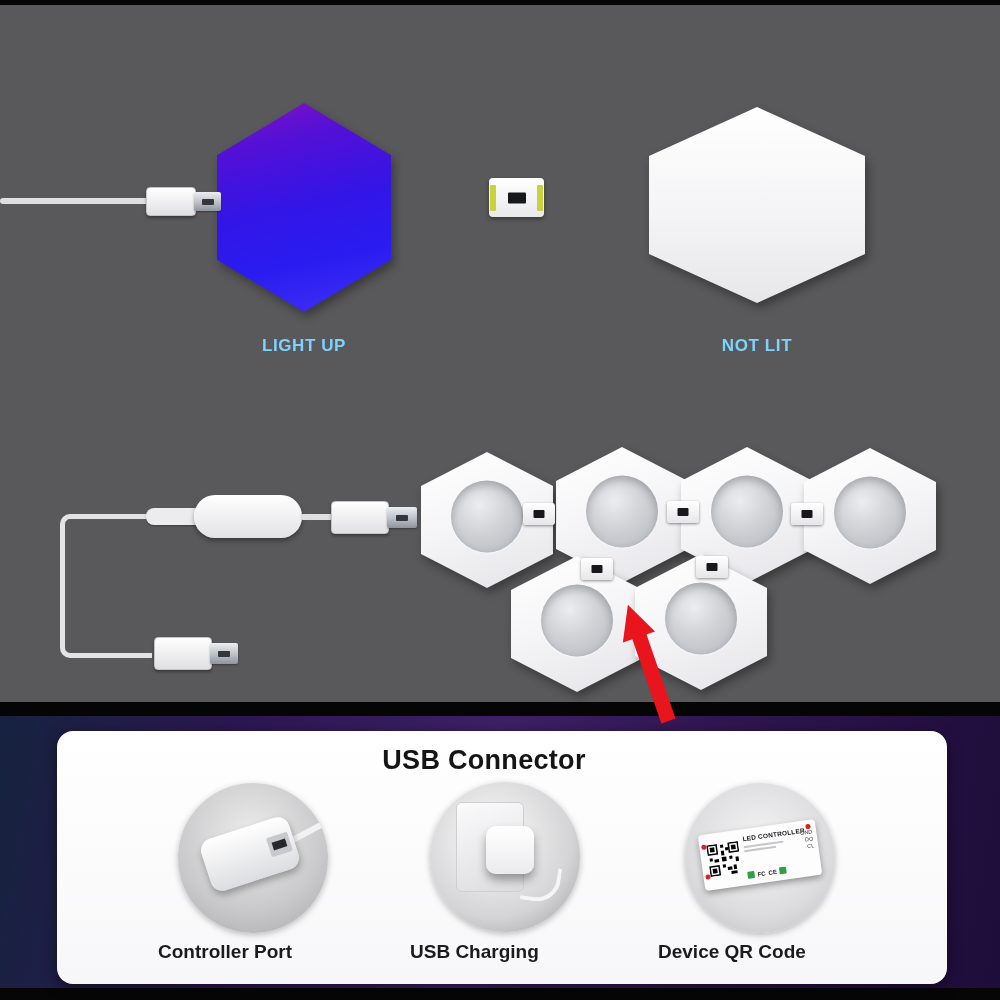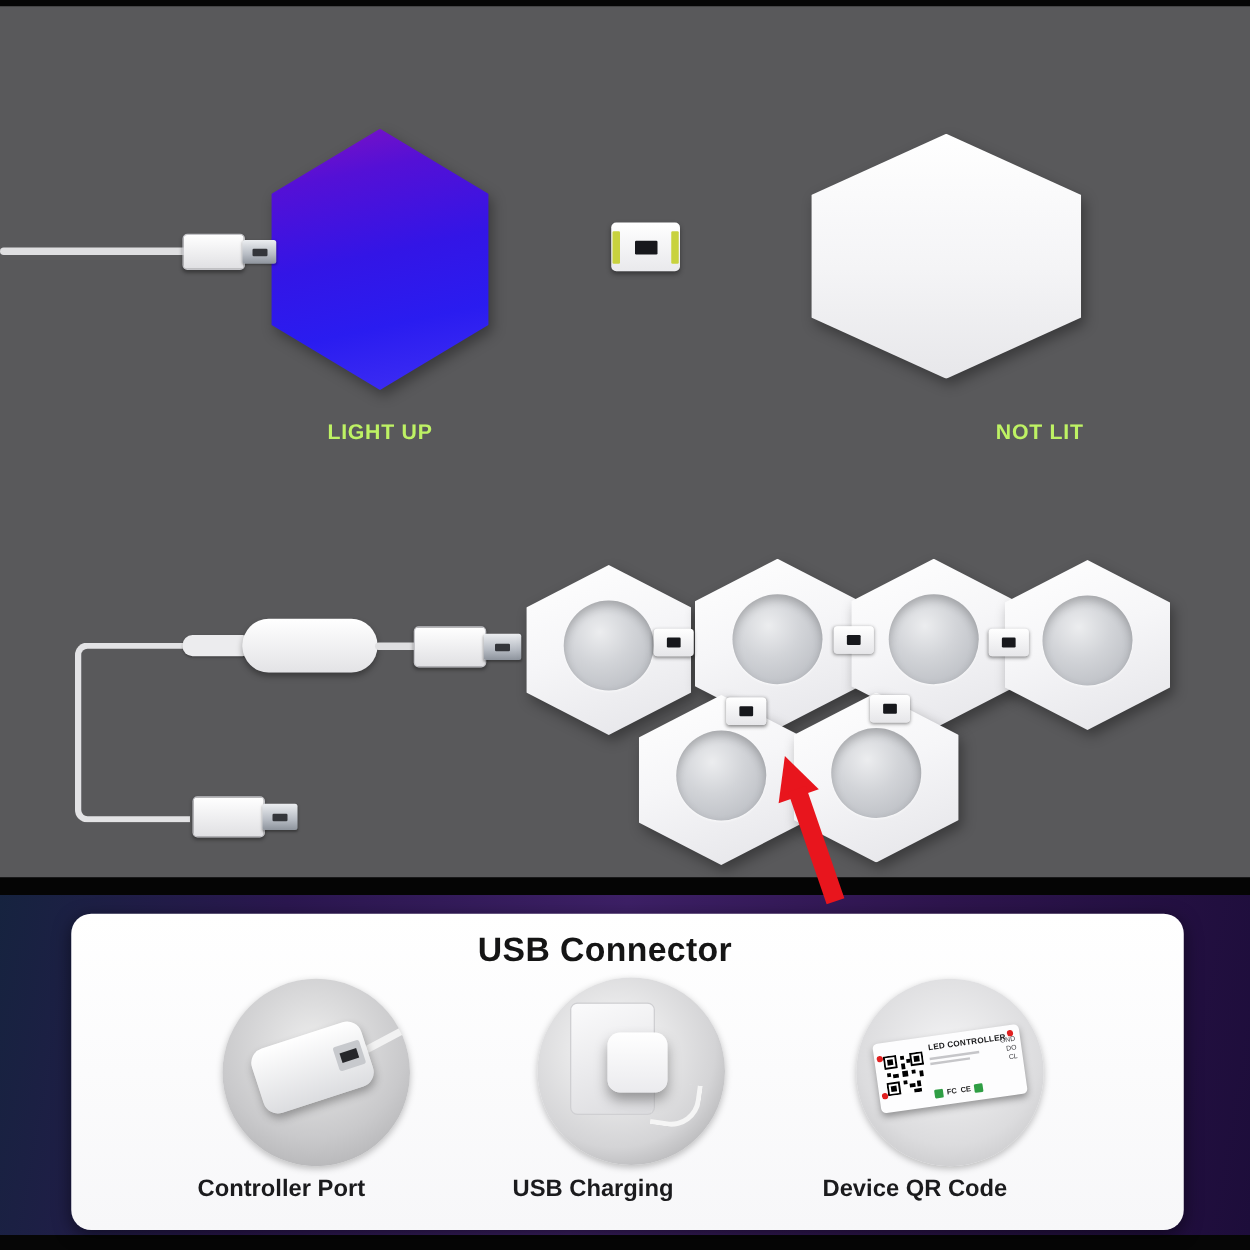--- a/index.html
+++ b/index.html
@@ -24,21 +24,21 @@
                box-shadow:0 2px 3px rgba(0,0,0,0.35); }
   .plug-tip { position:absolute; background:linear-gradient(180deg,#eceef1,#b7bcc4 60%,#8e949d); border-radius:2px;
               box-shadow:0 1px 2px rgba(0,0,0,0.35); }
   .tip-slot { position:absolute; left:50%; top:50%; transform:translate(-50%,-50%); width:12px; height:6px; background:#34363b; border-radius:1px; }
 
   .clip-connector { position:absolute; background:linear-gradient(180deg,#ffffff,#e9e9ec); border-radius:4px;
                     box-shadow:0 2px 4px rgba(0,0,0,0.4); }
   .clip-slot { position:absolute; left:50%; top:50%; transform:translate(-50%,-50%); background:#17181c; border-radius:1px; }
   .pcb-strip { position:absolute; width:6px; background:#c8d23e; border-radius:1px; }
 
-  .section-label { position:absolute; color:#bef264; font-weight:bold; font-size:17px; letter-spacing:0.6px; text-align:center; }
+  .section-label { position:absolute; color:#7dd3fc; font-weight:bold; font-size:17px; letter-spacing:0.6px; text-align:center; }
 
   .c-cable { position:absolute; left:60px; top:514px; width:92px; height:144px;
              border-left:5px solid #e3e3e5; border-top:5px solid #e3e3e5; border-bottom:5px solid #e3e3e5;
              border-radius:10px 0 0 10px; }
   .splitter-neck { position:absolute; left:146px; top:508px; width:56px; height:17px; border-radius:8px; background:#ececee; box-shadow:0 1px 2px rgba(0,0,0,0.3); }
   .splitter-body { position:absolute; left:194px; top:495px; width:108px; height:43px; border-radius:21px;
                    background:linear-gradient(180deg,#ffffff,#e3e3e6); box-shadow:0 3px 5px rgba(0,0,0,0.35); }
 
   .panel-connector { position:absolute; width:32px; height:22px; background:linear-gradient(180deg,#ffffff,#e6e6e9);
                      border-radius:3px; box-shadow:0 1px 3px rgba(0,0,0,0.45); z-index:5; }
@@ -113,21 +113,21 @@
       <div class="pcb-strip" style="left:1px;top:7px;height:26px;"></div>
       <div class="pcb-strip" style="right:1px;top:7px;height:26px;"></div>
       <div class="clip-slot" style="width:18px;height:11px;"></div>
     </div>
 
     <div class="hexwrap" style="left:649px;top:102px;width:216px;height:196px;">
       <div class="hexbody hex-unlit"></div>
     </div>
 
     <div class="section-label" style="left:214px;top:331px;width:180px;">LIGHT UP</div>
-    <div class="section-label" style="left:647px;top:331px;width:220px;text-align:right;">NOT LIT</div>
+    <div class="section-label" style="left:647px;top:331px;width:220px;">NOT LIT</div>
 
     <div class="c-cable" style="top:509px;"></div>
     <div class="splitter-neck" style="top:503px;"></div>
     <div class="splitter-body" style="top:490px;"></div>
     <div class="cable" style="left:300px;top:509px;width:34px;height:6px;"></div>
     <div class="plug-body" style="left:331px;top:496px;width:58px;height:33px;"></div>
     <div class="plug-tip" style="left:387px;top:502px;width:30px;height:21px;">
       <div class="tip-slot"></div>
     </div>
     <div class="plug-body" style="left:154px;top:632px;width:58px;height:33px;"></div>

